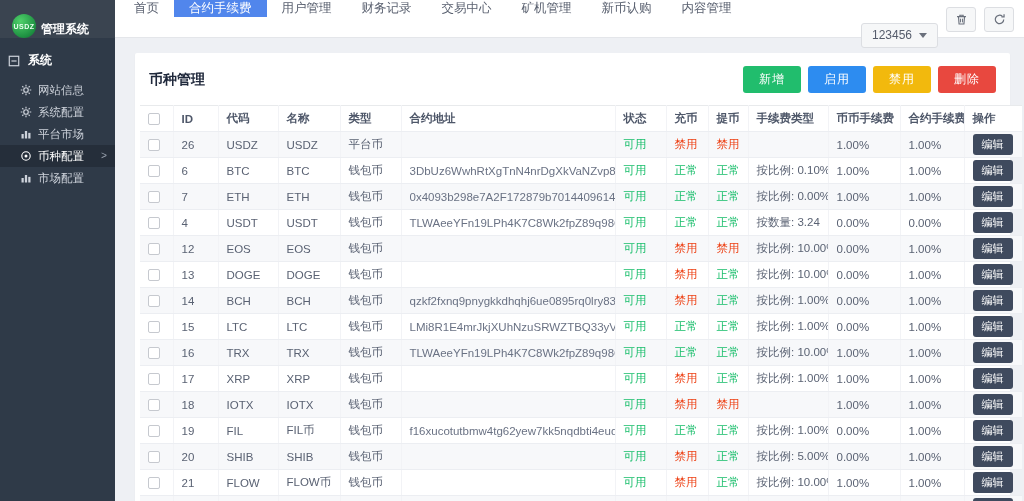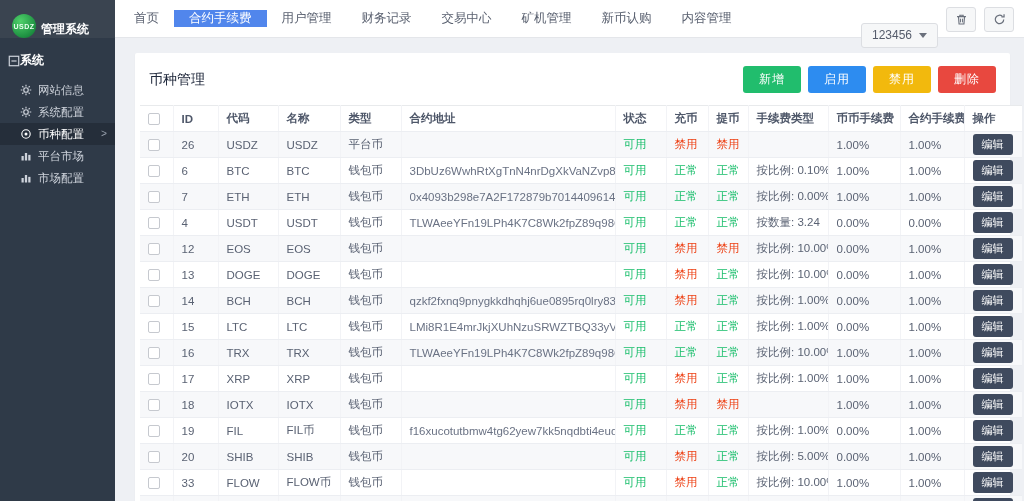--- a/index.html
+++ b/index.html
@@ -7,47 +7,47 @@
     font-family:"Liberation Sans","DejaVu Sans",sans-serif; background:#eef0f4; }
 
   
   .sidebar { position:absolute; left:0; top:0; bottom:0; width:115px; background:#2f3a48; z-index:5; }
   .logo-area { height:38px; background:#3a4450; display:flex; align-items:flex-end; padding-left:12px; }
   .logo-circle { width:24px; height:24px; border-radius:50%;
     background:radial-gradient(circle at 35% 30%, #4fd06a, #1d8f41 70%, #14692e);
     display:flex; align-items:center; justify-content:center; flex:0 0 auto; }
   .logo-circle span { font-size:7px; font-weight:bold; color:#eafff0; letter-spacing:.5px; }
   .app-name { color:#fff; font-size:12px; font-weight:bold; margin-left:5px; white-space:nowrap; }
-  .menu-group { display:flex; align-items:center; gap:0; padding:14px 10px 10px 8px; color:#fff;
+  .menu-group { display:flex; align-items:center; gap:8px; padding:14px 10px 10px 8px; color:#fff;
     font-size:12px; font-weight:bold; }
   .menu-item { position:relative; display:flex; align-items:center; gap:6px; height:22px;
     padding-left:20px; color:#cdd2da; font-size:11.5px; cursor:pointer; white-space:nowrap;font-family:Liberation Mono, monospace; }
   .menu-item.active { background:#252e3a; color:#fff; }
   .menu-item .chev { position:absolute; right:8px; color:#97a0ad; font-size:10px; }
   .mi-icon { width:12px; height:12px; flex:0 0 auto; display:inline-block; }
 
   
   .topbar { position:absolute; left:115px; right:0; top:0; height:38px; background:#fff;
     border-bottom:1px solid #e4e6ea; display:flex; align-items:stretch; z-index:4; }
-  .nav-items { display:flex; align-items:center; padding-left:4px;font-family:Liberation Serif, serif; }
+  .nav-items { display:flex; align-items:flex-start; padding-left:4px;font-family:Liberation Serif, serif; }
   .nav-item { display:flex; align-items:center; padding:0 15px; font-size:12.5px; color:#5a6170; cursor:pointer; }
   .nav-item.active { background:#5186ec; color:#fff; }
   .top-right { position:absolute; right:10px; top:0; height:38px; display:flex; align-items:center; gap:8px; }
   .chip-btn { display:flex; align-items:center; gap:7px; background:#f6f7f8; border:1px solid #dcdee2;
     border-radius:3px; padding:0 10px; height:25px; font-size:12px; color:#555c6b; cursor:pointer;margin-top:32px; }
   .caret-down { width:0; height:0; border-left:4px solid transparent; border-right:4px solid transparent;
     border-top:5px solid #6a707c; }
   .icon-btn { width:30px; height:25px; background:#f6f7f8; border:1px solid #dcdee2; border-radius:3px;
     display:flex; align-items:center; justify-content:center; cursor:pointer; }
 
   
   .content { position:absolute; left:115px; top:38px; right:0; bottom:0; background:#eef0f4; overflow:hidden; }
   .card { background:#fff; margin:15px 14px 0 20px; border-radius:2px; box-shadow:0 1px 2px rgba(0,0,0,.04); }
   .card-head { display:flex; align-items:center; justify-content:space-between; padding:13px 14px 12px 14px; }
-  .page-title { font-size:14px; color:#20293c; font-weight:normal; }
+  .page-title { font-size:14px; color:#20293c; font-weight:bold; }
   .toolbar { display:flex; gap:7px; }
   .tb-btn { border:none; border-radius:3px; color:#fff; font-size:12px; padding:5px 16px; cursor:pointer;
     font-family:inherit; letter-spacing:1px; }
 
   
   table { width:calc(100% - 10px); margin:0 5px; border-collapse:collapse; table-layout:fixed;
     font-size:11.5px; color:#5a6273; border-top:1px solid #e8eaec; }
   th { font-weight:bold; color:#4e5769; text-align:left; background:#fff; }
   th, td { height:26px; padding:0 8px; border-bottom:1px solid #eceef2; border-right:1px solid #f2f3f6;
     white-space:nowrap; overflow:hidden; text-overflow:clip; }
@@ -84,35 +84,35 @@
         </svg>
         <span>网站信息</span>
       </div>
       <div class="menu-item">
         <svg class="mi-icon" viewBox="0 0 16 16">
           <path d="M8 1v2.2M8 12.8V15M1 8h2.2M12.8 8H15M3 3l1.6 1.6M11.4 11.4L13 13M13 3l-1.6 1.6M4.6 11.4L3 13" stroke="#cdd2da" stroke-width="1.6" fill="none"></path>
           <circle cx="8" cy="8" r="3" fill="none" stroke="#cdd2da" stroke-width="1.6"></circle>
         </svg>
         <span>系统配置</span>
       </div>
-      <div class="menu-item active">
-        <svg class="mi-icon" viewBox="0 0 16 16">
-          <circle cx="8" cy="8" r="5.6" fill="none" stroke="#ffffff" stroke-width="1.5"></circle>
-          <circle cx="8" cy="8" r="2" fill="#ffffff"></circle>
-        </svg>
-        <span>币种配置</span>
-        <span class="chev">&gt;</span>
-      </div>
       <div class="menu-item">
         <svg class="mi-icon" viewBox="0 0 16 16">
           <rect x="2" y="8" width="3" height="6" fill="#cdd2da"></rect>
           <rect x="6.5" y="4" width="3" height="10" fill="#cdd2da"></rect>
           <rect x="11" y="6.5" width="3" height="7.5" fill="#cdd2da"></rect>
         </svg>
         <span>平台市场</span>
+      </div>
+      <div class="menu-item active">
+        <svg class="mi-icon" viewBox="0 0 16 16">
+          <circle cx="8" cy="8" r="5.6" fill="none" stroke="#ffffff" stroke-width="1.5"></circle>
+          <circle cx="8" cy="8" r="2" fill="#ffffff"></circle>
+        </svg>
+        <span>币种配置</span>
+        <span class="chev">&gt;</span>
       </div>
       <div class="menu-item">
         <svg class="mi-icon" viewBox="0 0 16 16">
           <rect x="2" y="8" width="3" height="6" fill="#cdd2da"></rect>
           <rect x="6.5" y="4" width="3" height="10" fill="#cdd2da"></rect>
           <rect x="11" y="6.5" width="3" height="7.5" fill="#cdd2da"></rect>
         </svg>
         <span>市场配置</span>
       </div>
     </div>
@@ -384,21 +384,21 @@
             <td style="color: rgb(25, 190, 107);">可用</td>
             <td style="color: rgb(237, 64, 20);">禁用</td>
             <td style="color: rgb(25, 190, 107);">正常</td>
             <td>按比例: 5.00%</td>
             <td>0.00%</td>
             <td>1.00%</td>
             <td><button class="edit-btn" style="background:#3f4a5e">编辑</button></td>
           </tr>
           <tr>
             <td><span class="cb"></span></td>
-            <td>33</td>
+            <td>21</td>
             <td>FLOW</td>
             <td>FLOW币</td>
             <td>钱包币</td>
             <td class="addr"></td>
             <td style="color: rgb(25, 190, 107);">可用</td>
             <td style="color: rgb(237, 64, 20);">禁用</td>
             <td style="color: rgb(25, 190, 107);">正常</td>
             <td>按比例: 10.00%</td>
             <td>1.00%</td>
             <td>1.00%</td>

